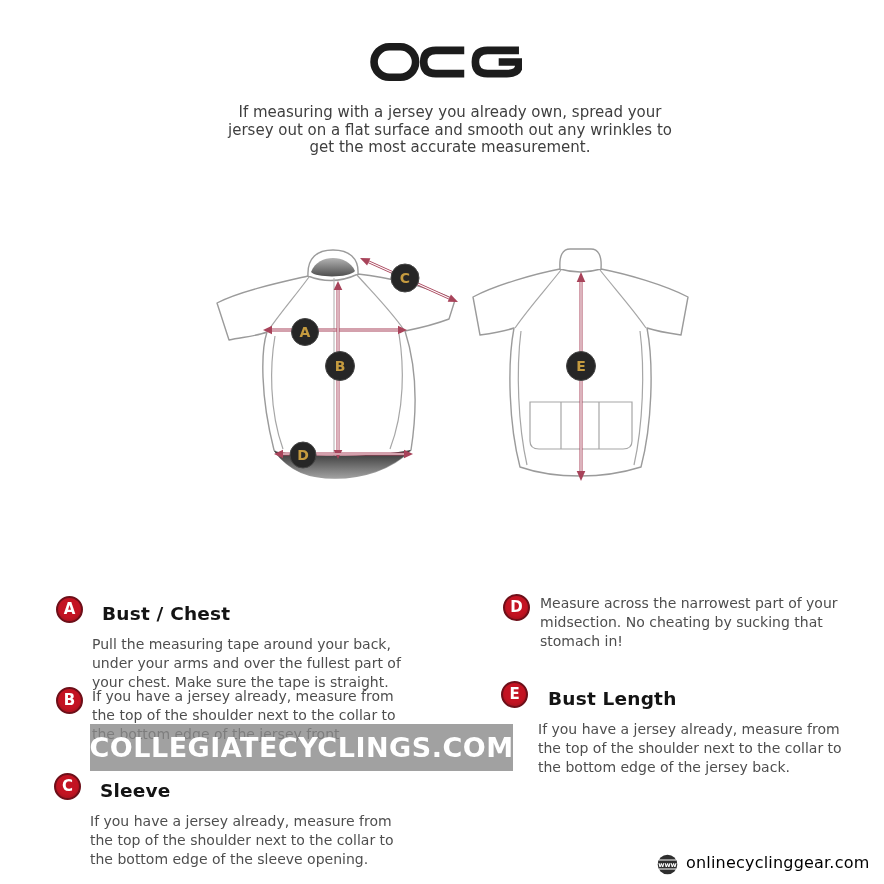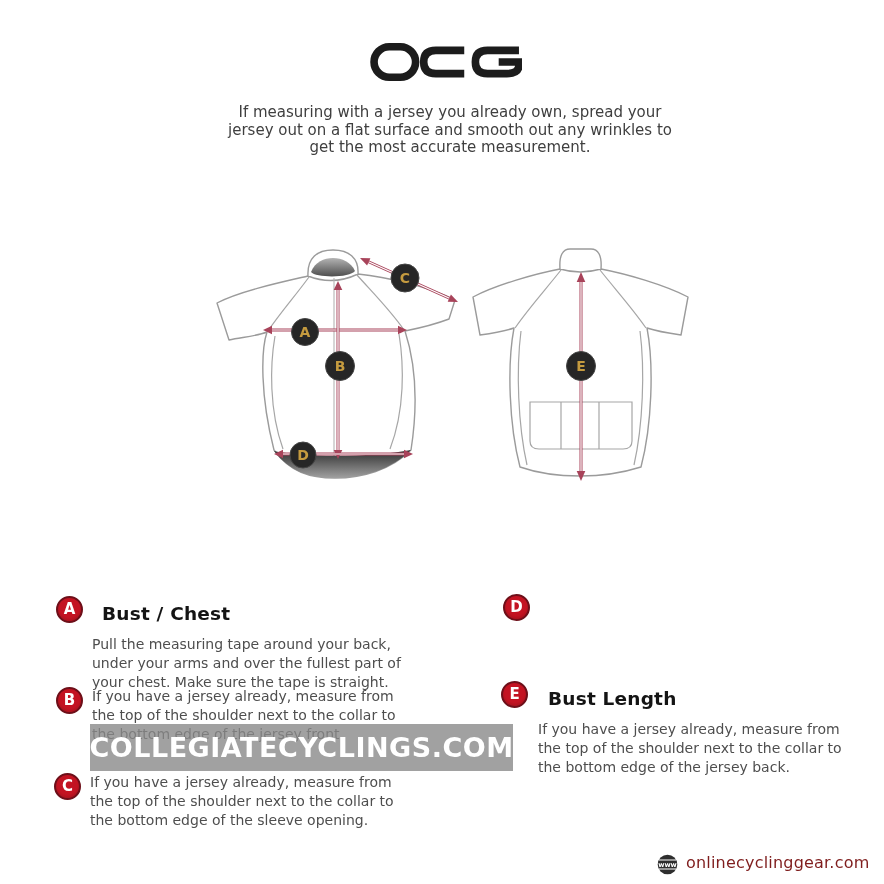--- a/index.html
+++ b/index.html
@@ -36,21 +36,21 @@
   .sec-left .badge{margin-right:9px;}
   .sec-right .badge{margin-right:10px;}
   .sec-title{margin:10px;font-size:18.5px;line-height:22px;font-weight:bold;color:#141414;letter-spacing:.2px;}
   .sec-desc{margin:3px 0 0 0;font-size:14px;line-height:18.8px;color:#4e4e4e;white-space:pre-line;}
   .watermark{
     position:absolute;left:90px;top:685px;width:423px;height:47px;
     background:rgba(138,138,138,0.8);display:flex;align-items:center;justify-content:center;margin-top:39px;
   }
   .watermark span{color:#fff;font-weight:bold;font-size:27px;letter-spacing:.5px;white-space:nowrap;}
   .footer{position:absolute;left:656px;top:853px;display:flex;align-items:flex-start;}
-  .footer .domain{margin-left:7px;font-size:16px;color:#7f1d1d;letter-spacing:.2px;}
+  .footer .domain{margin-left:7px;font-size:16px;color:#000000;letter-spacing:.2px;}
 </style>
 </head>
 <body>
 
 <div class="page" style="--arrow-red: #a8435a; --badge-red: #b11421; --badge-ring: #6d0f19; --marker-bg: #262626; --marker-letter: #c59b3f;">
 
   <svg class="logo" viewBox="0 0 150 38" aria-label="OCG">
     <g fill="none" stroke="#1c1c1c" stroke-width="7.5">
       <rect x="4" y="4" width="41" height="30" rx="15"></rect>
       <path d="M 93,7.5 H 65 Q 53,7.5 53,19 Q 53,30.5 65,30.5 H 93"></path>
@@ -175,29 +175,33 @@
     <div>
       <p class="sec-desc">If you have a jersey already, measure from
 the top of the shoulder next to the collar to
 the bottom edge of the jersey front.</p>
     </div>
   </div>
 
   <div class="section sec-left" style="left:54px;top:770px;width:385px;">
     <div class="badge">C</div>
     <div>
+      <h3 class="sec-title">Sleeve</h3>
       <p class="sec-desc">If you have a jersey already, measure from
 the top of the shoulder next to the collar to
 the bottom edge of the sleeve opening.</p>
     </div>
   </div>
 
   <div class="section sec-right" style="left:503px;top:591px;width:375px;">
     <div class="badge">D</div>
     <div>
+      <p class="sec-desc">Measure across the narrowest part of your
+midsection. No cheating by sucking that
+stomach in!</p>
     </div>
   </div>
 
   <div class="section sec-right" style="left:501px;top:678px;width:375px;">
     <div class="badge">E</div>
     <div>
       <h3 class="sec-title">Bust Length</h3>
       <p class="sec-desc">If you have a jersey already, measure from
 the top of the shoulder next to the collar to
 the bottom edge of the jersey back.</p>

